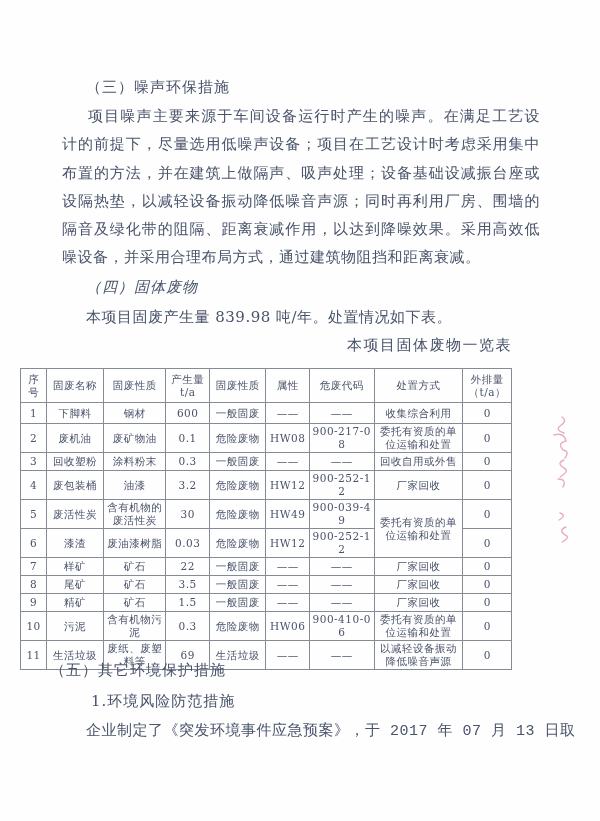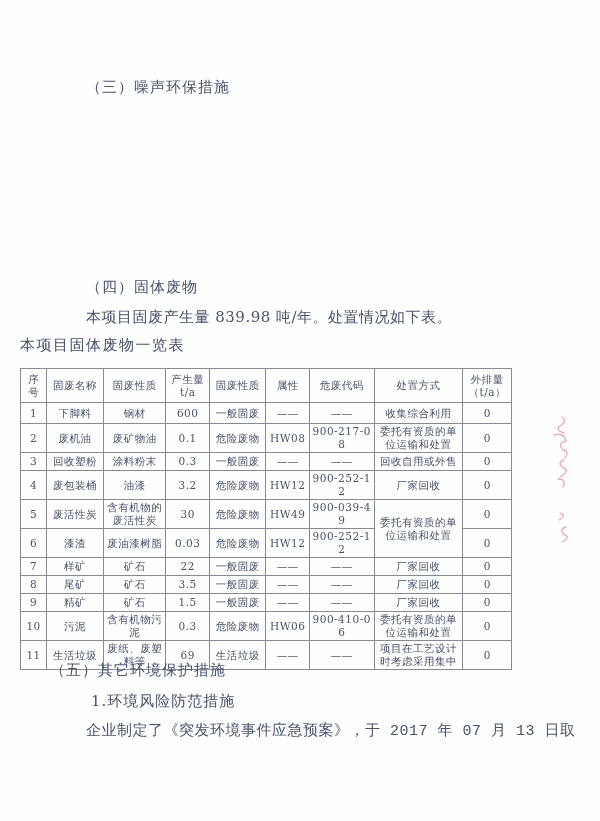--- a/index.html
+++ b/index.html
@@ -16,21 +16,21 @@
   .h{font-size:15px;line-height:22px;letter-spacing:1px;}
   .para{left:62px;top:102px;width:478px;}
   .para .pline{
     font-size:15px;line-height:28.3px;letter-spacing:0.5px;
     text-align:justify;text-align-last:justify;
   }
   .para .pline.last{text-align-last:left;}
   .para .pline.indent{text-indent:26px;}
   .table-title{
     left:20px;top:336px;width:492px;
-    font-size:15px;text-align:left;letter-spacing:1.5px;
+    font-size:15px;text-align:right;letter-spacing:1.5px;
     color:#455066;
   }
   table.waste{
     position:absolute;left:20px;top:368px;width:492px;
     border-collapse:collapse;table-layout:fixed;
     font-size:10.5px;line-height:13px;color:#485269;
   }
   table.waste th,table.waste td{
     border:1px solid #858b94;
     text-align:center;vertical-align:middle;
@@ -47,22 +47,30 @@
   .dash{letter-spacing:-1px;}
   .annotation{pointer-events:none;}
 </style>
 </head>
 <body>
 
 <div class="page">
 
   <div class="abs h" style="left:86px;top:76px;">（三）噪声环保措施</div>
 
-
-  <div class="abs h" style="left:86px;top:276px;">（四）固体废物</div>
+  <div class="abs para">
+    <div class="pline indent">项目噪声主要来源于车间设备运行时产生的噪声。在满足工艺设</div>
+    <div class="pline">计的前提下，尽量选用低噪声设备；项目在工艺设计时考虑采用集中</div>
+    <div class="pline">布置的方法，并在建筑上做隔声、吸声处理；设备基础设减振台座或</div>
+    <div class="pline">设隔热垫，以减轻设备振动降低噪音声源；同时再利用厂房、围墙的</div>
+    <div class="pline">隔音及绿化带的阻隔、距离衰减作用，以达到降噪效果。采用高效低</div>
+    <div class="pline last">噪设备，并采用合理布局方式，通过建筑物阻挡和距离衰减。</div>
+  </div>
+
+  <div class="abs h" style="left:86px;top:276px;font-style:italic;">（四）固体废物</div>
 
   <div class="abs h" style="left:86px;top:306px;letter-spacing:0.5px;">本项目固废产生量 839.98 吨/年。处置情况如下表。</div>
 
   <div class="abs table-title">本项目固体废物一览表</div>
 
   <table class="waste">
     <colgroup>
       <col class="c0">
         <col class="c1">
         <col class="c2">
@@ -200,21 +208,21 @@
         <td>0</td>
       </tr>
       <tr class="rd">
         <td>11</td>
         <td>生活垃圾</td>
         <td>废纸、废塑料等</td>
         <td>69</td>
         <td>生活垃圾</td>
         <td class="dash">——</td>
         <td class="dash">——</td>
-        <td>项目在工艺设计时考虑采用集中</td>
+        <td>以减轻设备振动降低噪音声源</td>
         <td>0</td>
       </tr>
     </tbody>
   </table>
 
   <div class="abs h" style="left:50px;top:659px;">（五）其它环境保护措施</div>
   <div class="abs h" style="left:91px;top:690px;text-align:center;">1.环境风险防范措施</div>
   <div class="abs h" style="left:86px;top:721px;letter-spacing:0.5px;font-family:Liberation Mono, monospace;">企业制定了《突发环境事件应急预案》，于 2017 年 07 月 13 日取</div>
 
   <svg class="abs annotation" style="left:540px;top:405px;" width="45" height="170" viewBox="0 0 45 170">

